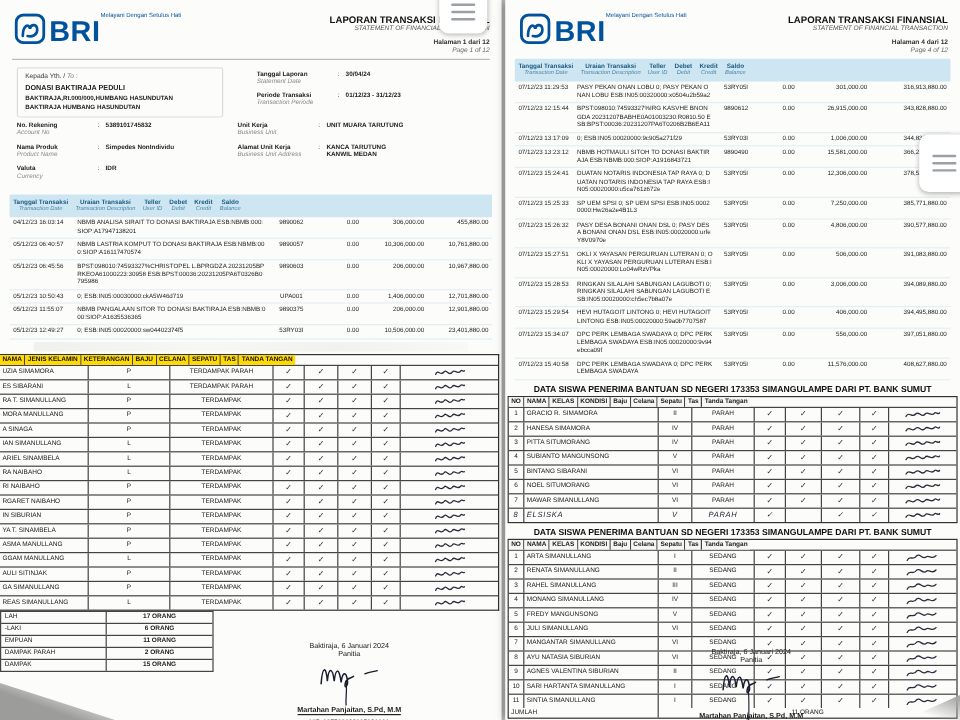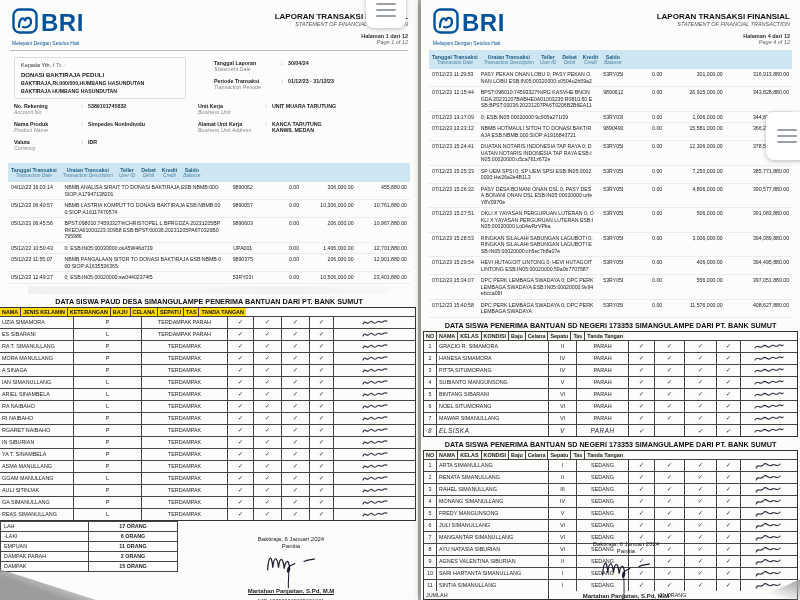--- a/index.html
+++ b/index.html
@@ -5,21 +5,21 @@
   html,body{margin:0;padding:0;width:800px;height:600px;overflow:hidden;
     font-family:"Liberation Sans",sans-serif;background:#c7c7c4;}
   .stage{position:relative;width:800px;height:600px;overflow:hidden;background:#c7c7c4;}
   .page{position:absolute;top:0;height:600px;background:#fcfcfa;overflow:hidden;
     box-shadow:0 0 8px rgba(0,0,0,.35);color:#222;}
   .page-left{left:0;width:418px;}
   .page-right{left:421px;width:379px;}
 
   
   .pg-head{display:flex;justify-content:space-between;padding:8px 10px 2px 12px;}
-  .brand{display:flex;flex-direction:column;}
+  .brand{display:flex;flex-direction:row;}
   .brand-row{display:flex;align-items:center;gap:3px;}
   .bri-text{font-size:24px;font-weight:bold;color:#00529c;letter-spacing:.5px;}
   .tagline{font-size:5px;color:#00529c;margin-top:2px;}
   .rpt{text-align:right;padding-top:4px;}
   .rpt-title{font-size:8px;font-weight:bold;color:#111;}
   .rpt-sub{font-size:5.5px;font-style:italic;color:#555;}
   .rpt-page{margin-top:6px;font-size:5.5px;font-weight:bold;color:#333;}
   .rpt-page .en{font-weight:normal;font-style:italic;color:#666;}
   .hr{border-bottom:1px solid #bbb;margin:2px 10px;}
 
@@ -311,21 +311,20 @@
             <div class="txc c-desc">0; ESB:IN05:00020000:sw04402374f5</div>
             <div class="txc c-teller">53RY03I</div>
             <div class="txc c-debet">0.00</div>
             <div class="txc c-kredit">10,506,000.00</div>
             <div class="txc c-saldo">23,401,880.00</div>
           </div>
         </div>
       <div class="ghost"></div>
     </div>
 
-    <div class="tbl-title">DATA SISWA PAUD DESA SIMANGULAMPE PENERIMA BANTUAN DARI PT. BANK SUMUT</div>
     <div class="stable ytable">
       <div class="srow shead">
 
       <div class="scell ycol">NAMA</div>
           <div class="scell ycol">JENIS KELAMIN</div>
           <div class="scell ycol">KETERANGAN</div>
           <div class="scell ycol">BAJU</div>
           <div class="scell ycol">CELANA</div>
           <div class="scell ycol">SEPATU</div>
           <div class="scell ycol">TAS</div>

